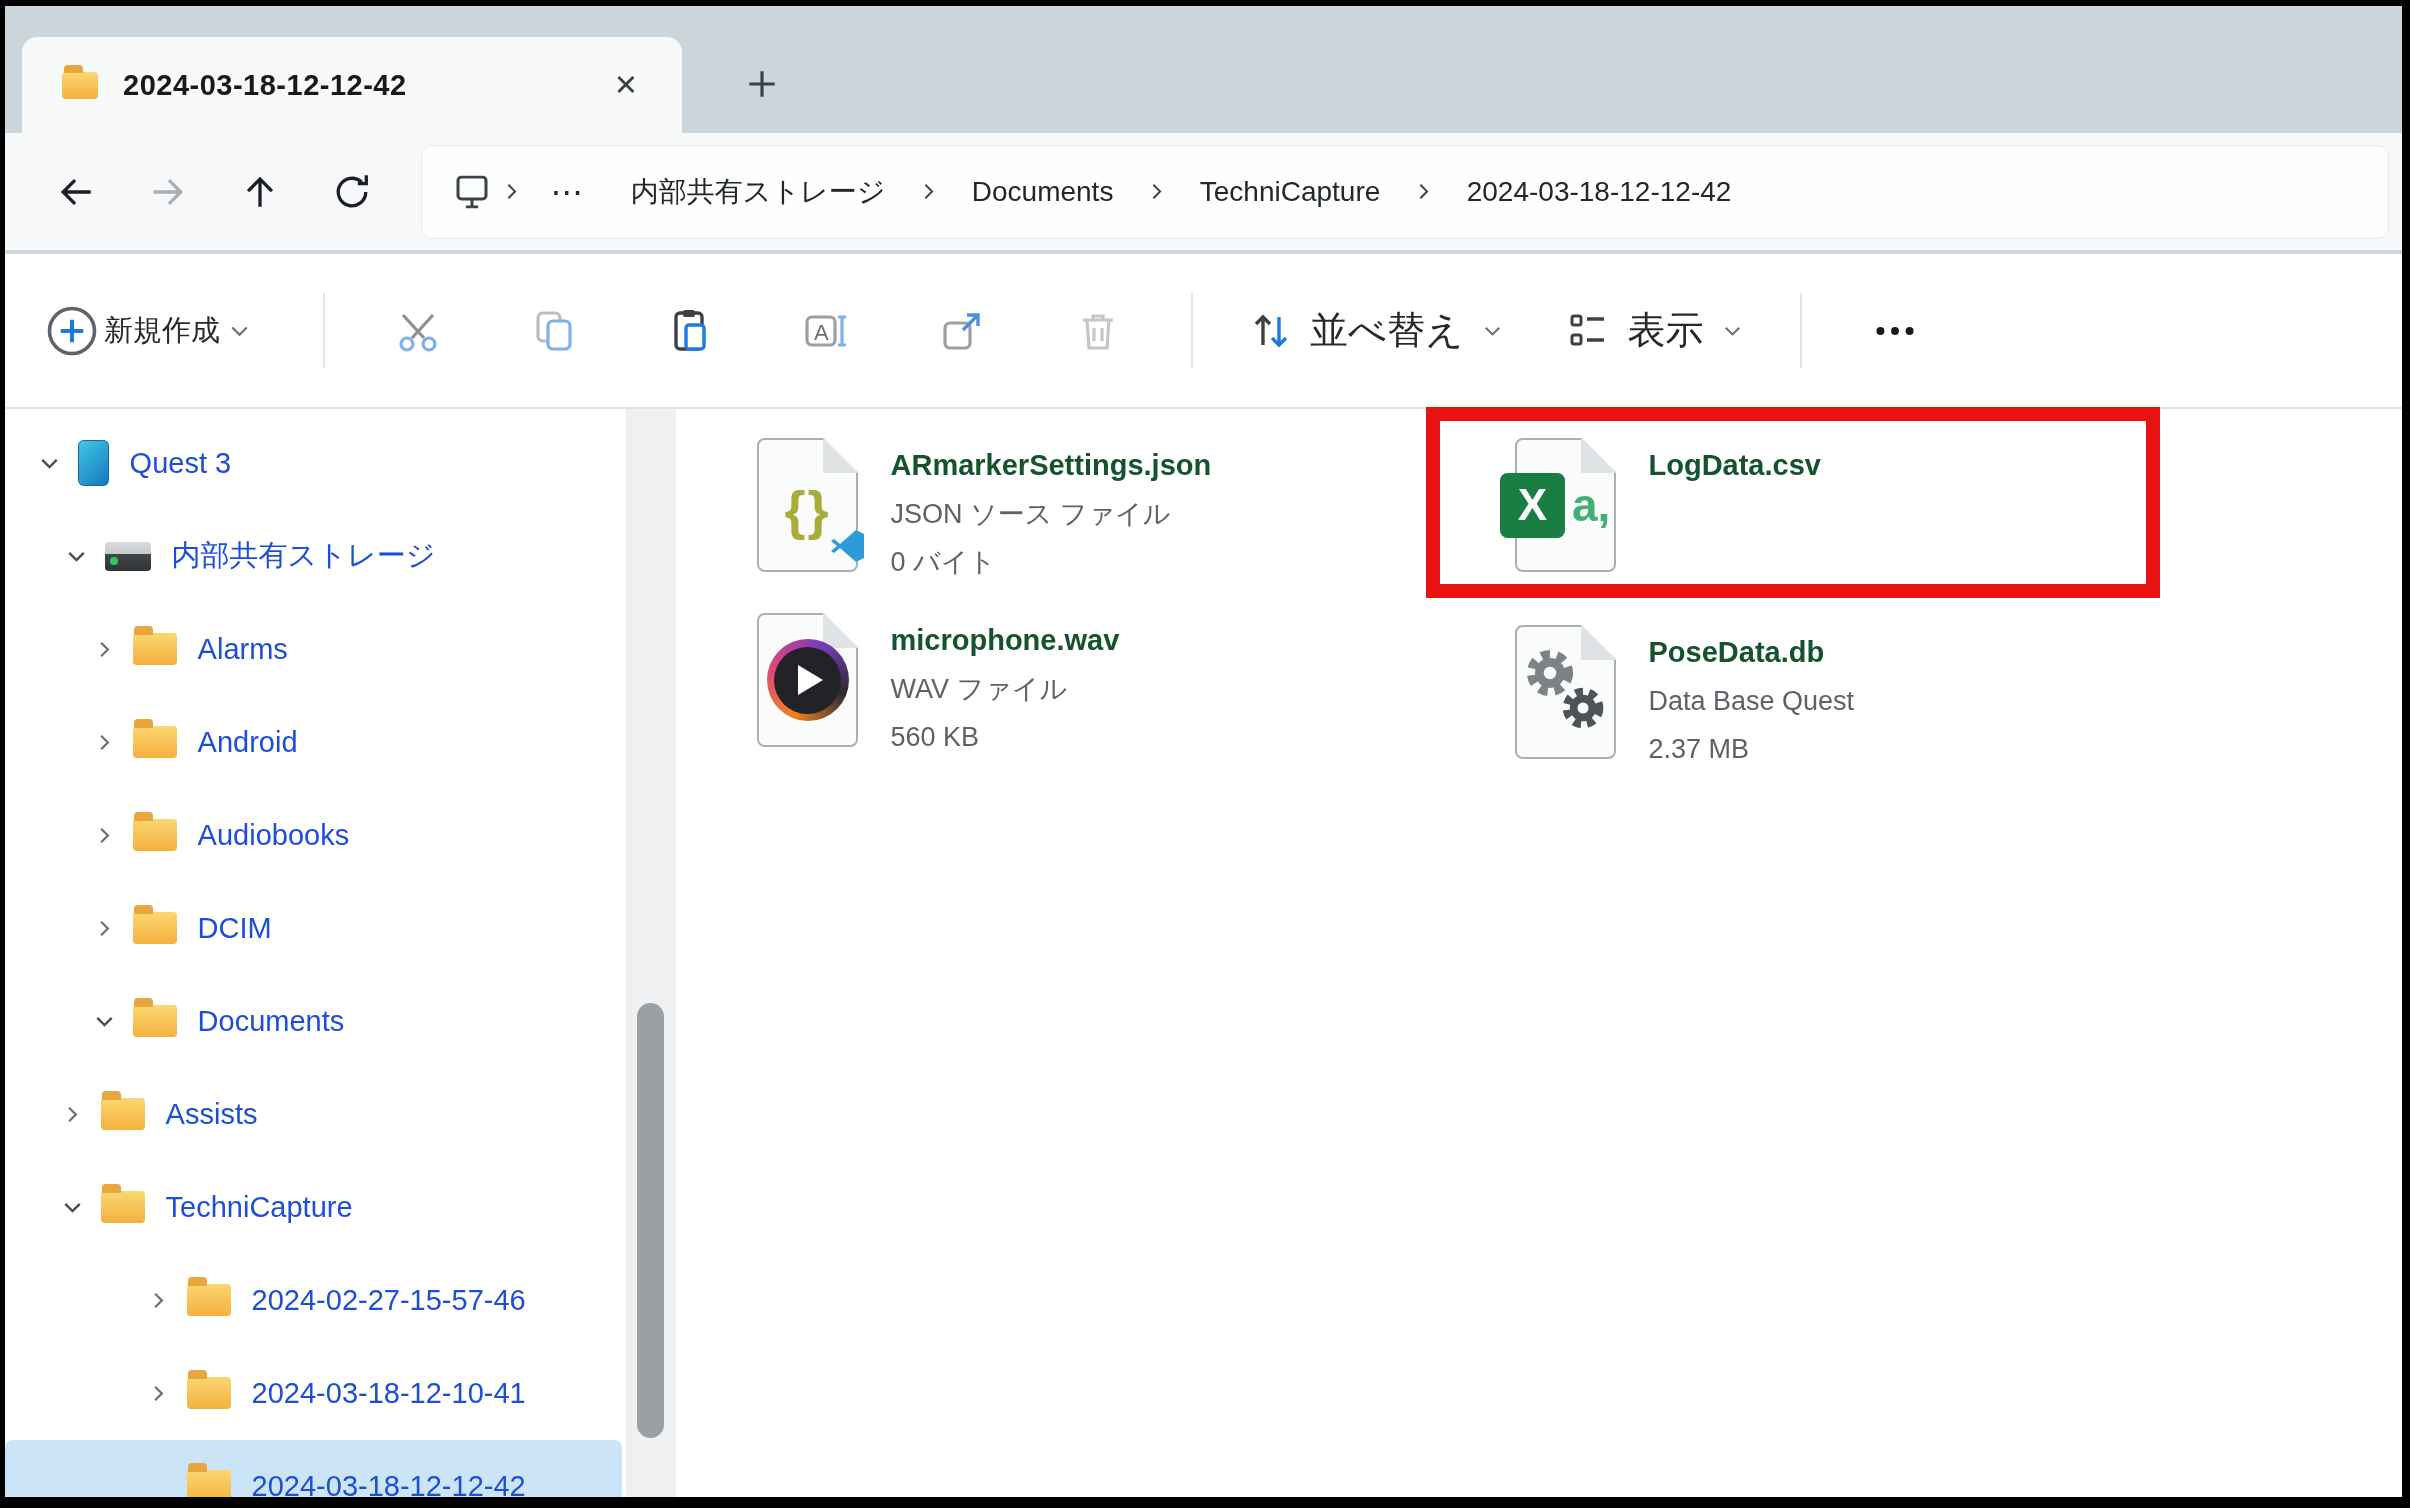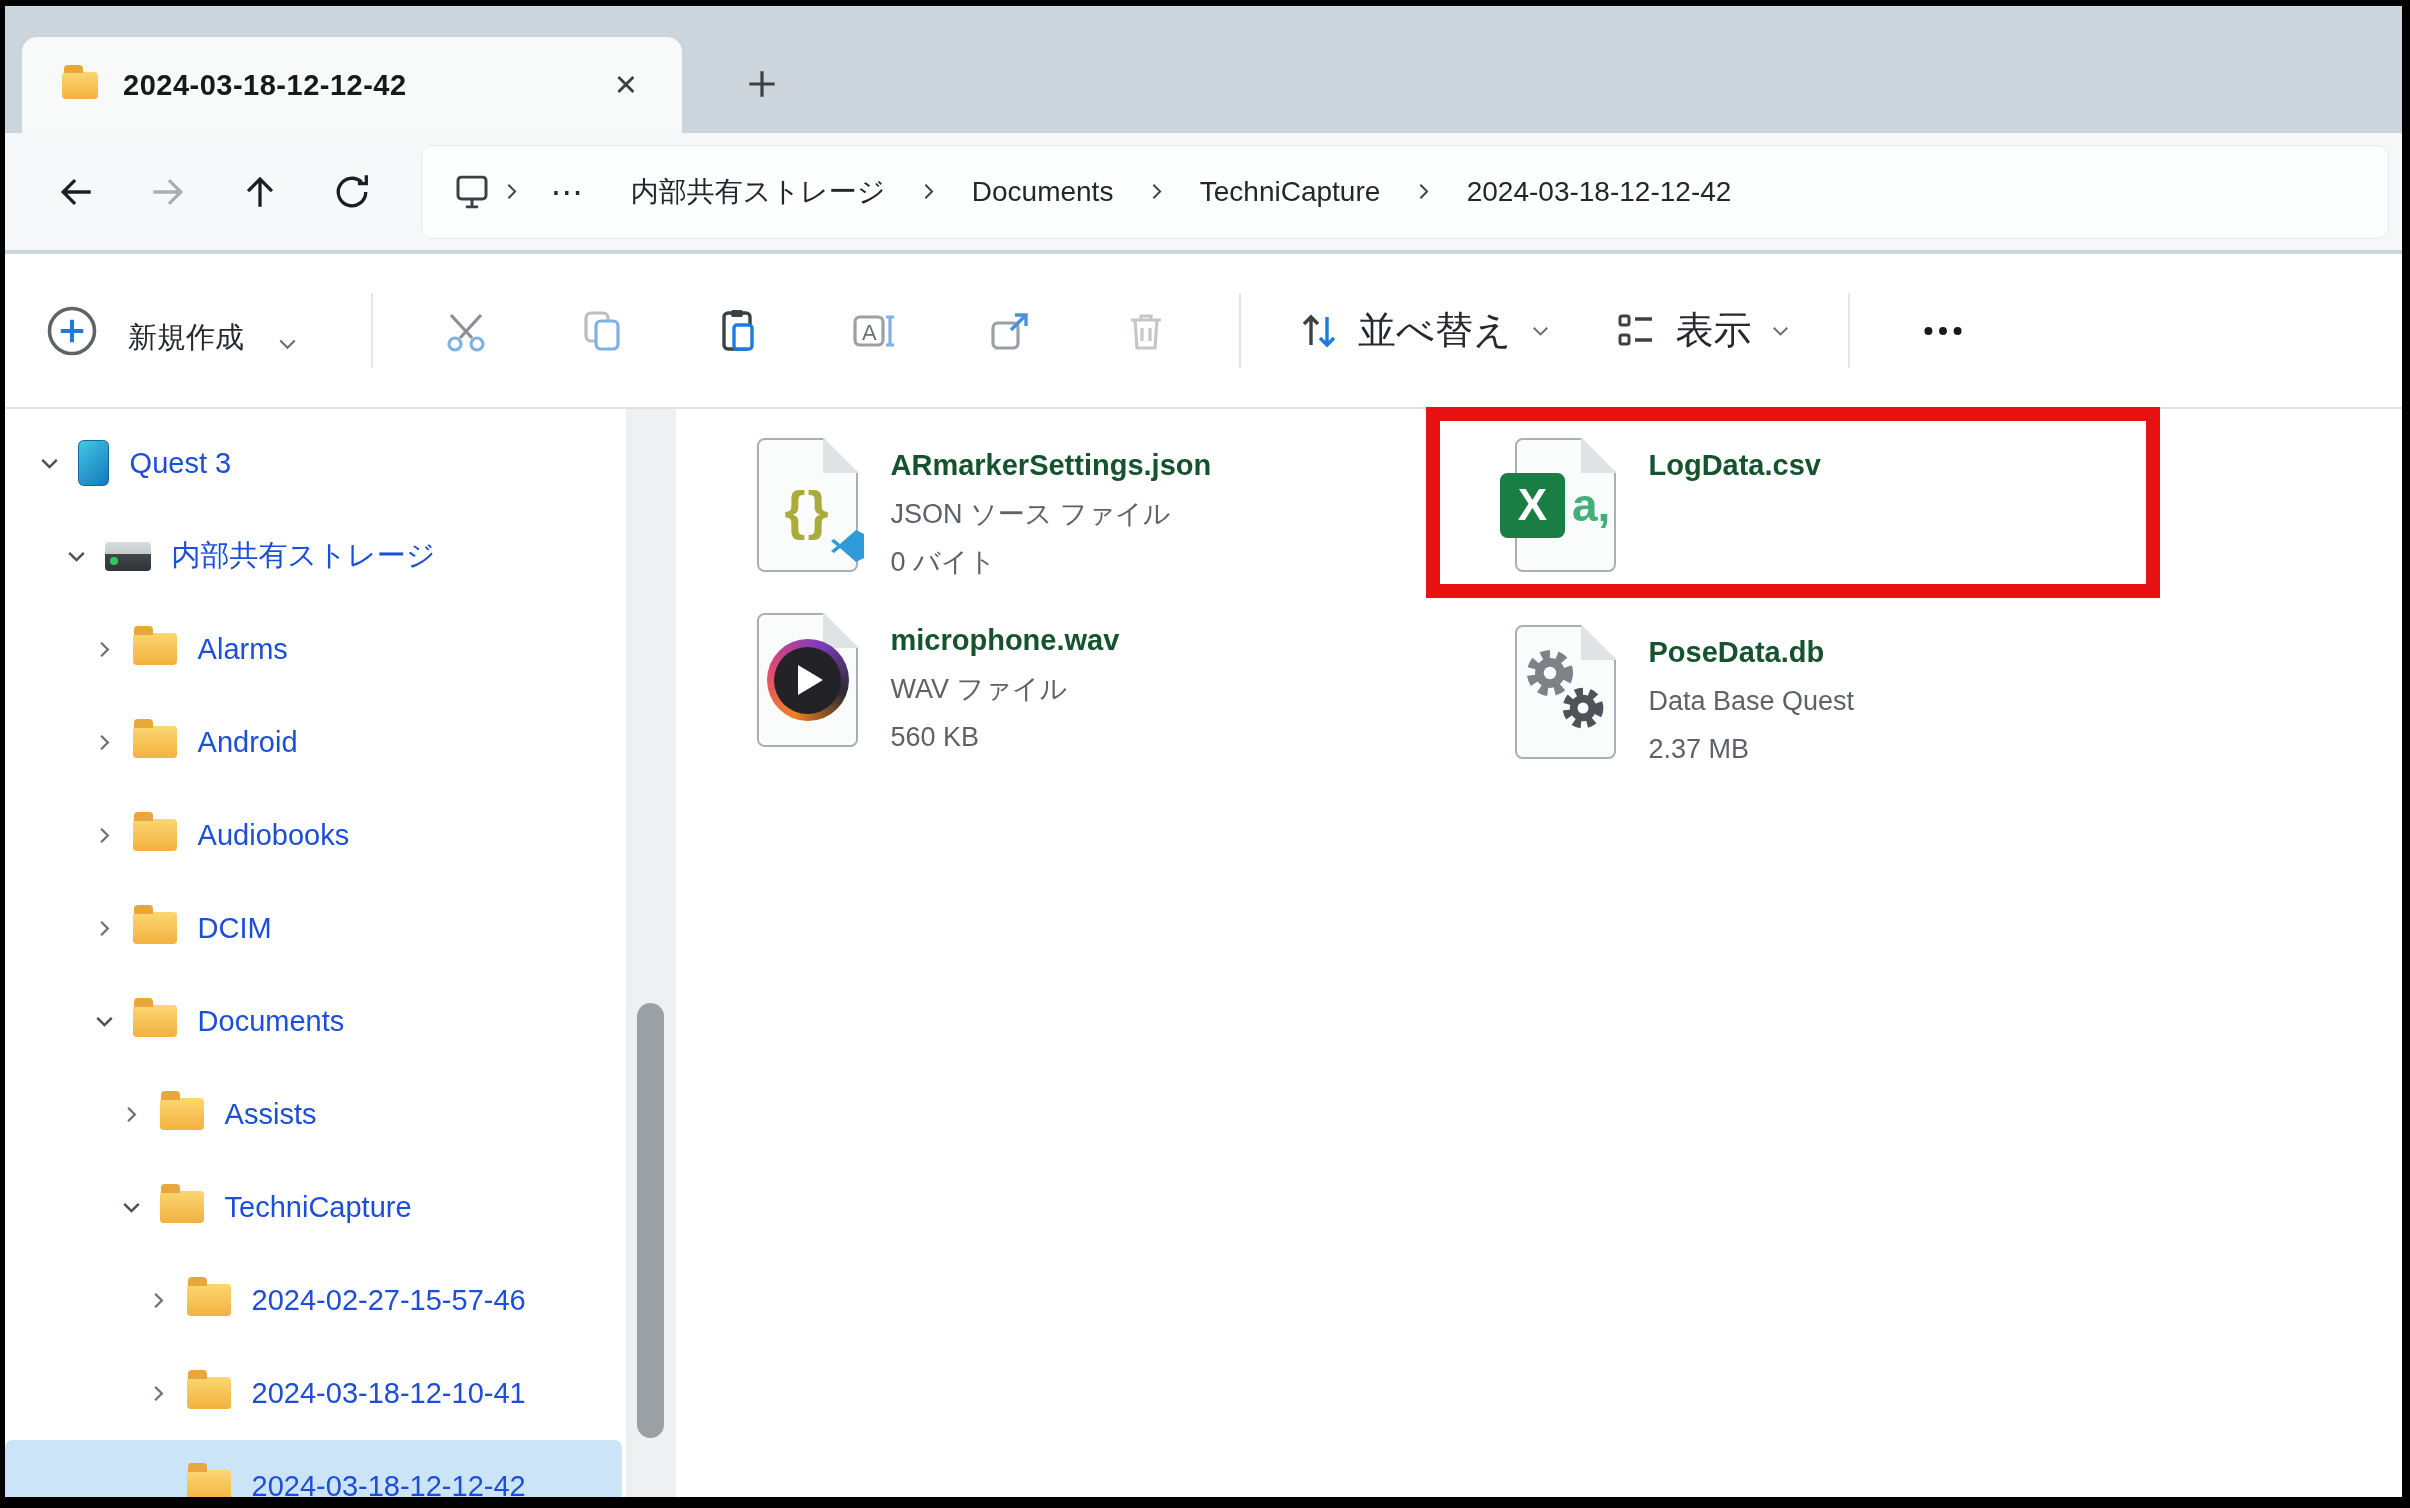--- a/index.html
+++ b/index.html
@@ -26,35 +26,35 @@
           display:flex; align-items:center; padding-left:25px; flex:0 0 auto;}
   .navbtn{width:92px; height:86px; display:flex; align-items:center; justify-content:center; flex:0 0 auto;}
   .addressbar{flex:1; height:94px; background:#fdfefe; border:1.9px solid #e6e9ea; border-radius:11.5px;
               margin:0 13.4px 0 23px; display:flex; align-items:center; padding:0 29px; gap:0;}
   .crumb{font-size:28px; color:#23272c; padding:0 25px; white-space:nowrap;}
   .crumb-sep{display:flex; align-items:center; padding:0 5.7px;}
   .crumb-ellipsis{font-size:32.5px; color:#23272c; padding:0 21px; letter-spacing:1.9px;}
   
   .toolbar{height:155px; background:#fff; border-bottom:2.9px solid #e0e3e5; display:flex;
            align-items:center; padding-left:40px; flex:0 0 auto;}
-  .tb-new{display:flex; align-items:flex-end; gap:29px; padding-right:44px;}
+  .tb-new{display:flex; align-items:center; gap:5px; padding-right:44px;}
   .tb-new-label{font-size:29px; color:#26292d;}
   .tb-divider{width:1.9px; height:75px; background:#e3e6e8; margin:0 25px; flex:0 0 auto;}
   .tb-btn{width:136px; height:99px; display:flex; align-items:center; justify-content:center; flex:0 0 auto;}
   .tb-group{display:flex; align-items:center; gap:15.3px; padding:0 29px;}
   .tb-label{font-size:38px; color:#26292d;}
   
   .bodyarea{flex:1; display:flex; min-height:0;}
   .sidebar{width:621px; background:#fff; padding-top:7.6px; flex:0 0 auto; overflow:hidden;}
   .srow{height:93px; display:flex; align-items:center; border-radius:7.6px; margin-right:3.8px;}
   .srow.selected{background:var(--select-blue);}
   .chev{width:38px; height:38px; display:flex; align-items:center; justify-content:center; flex:0 0 auto;}
   .chev.hiddenc{visibility:hidden;}
   .lv1{padding-left:25px;} .lv2{padding-left:52px;} .lv3{padding-left:80px;}
-  .lv4{padding-left:107px;text-align:right;} .lv5{padding-left:134px;}
+  .lv4{padding-left:48px;text-align:right;} .lv5{padding-left:134px;}
   .sicon{margin-left:9.6px; flex:0 0 auto;}
   .slabel{font-size:29px; margin-left:21px; color:#1d4ed8; white-space:nowrap;}
   .phoneic{width:31px; height:46px; border-radius:5.7px; background:linear-gradient(135deg,#41c8e2,#1577bd);
            border:1.9px solid #1166a4;}
   .driveic{width:46px; height:29px; border-radius:3.8px; position:relative;
            background:linear-gradient(180deg,#dadcdd 0%,#c7cacb 42%,#42474c 42%,#2e3337 100%);}
   .driveic::after{content:""; position:absolute; left:5.7px; bottom:5.7px; width:7.6px; height:7.6px;
                   border-radius:50%; background:#35c759;}
   .folderic{width:44px; height:32.5px; border-radius:3.8px; position:relative;
             background:linear-gradient(180deg,var(--folder-a),var(--folder-b));}

